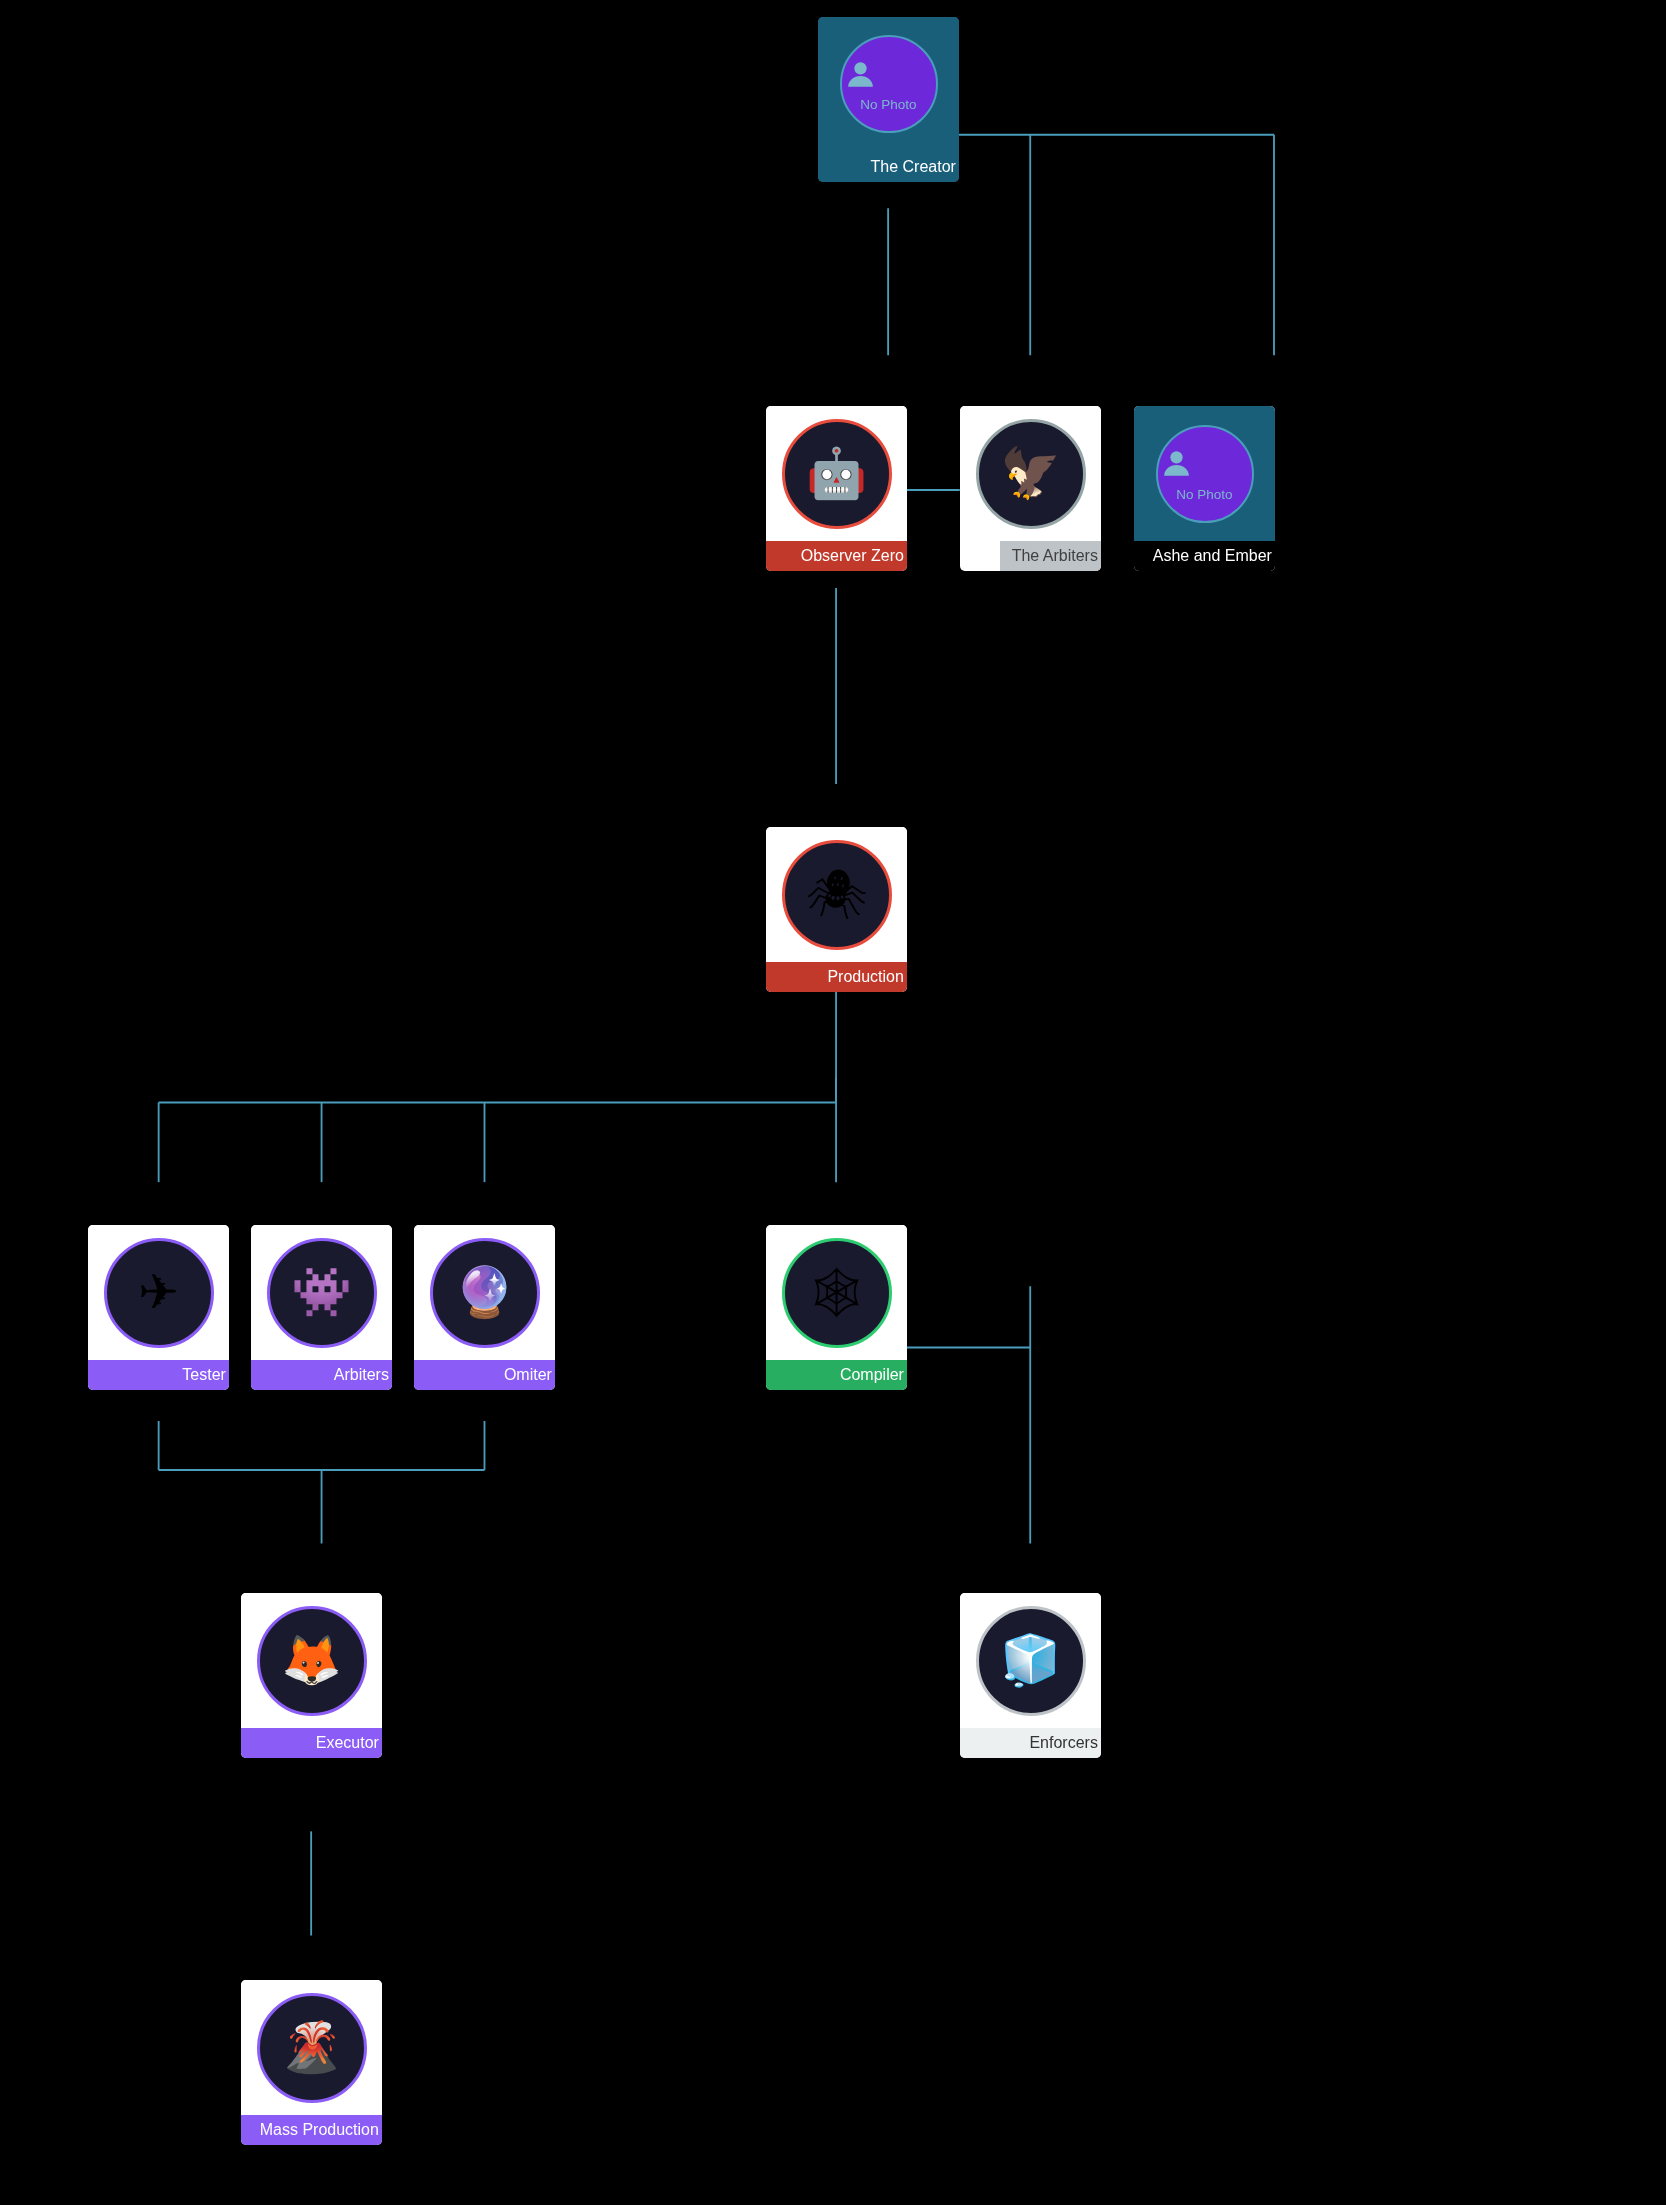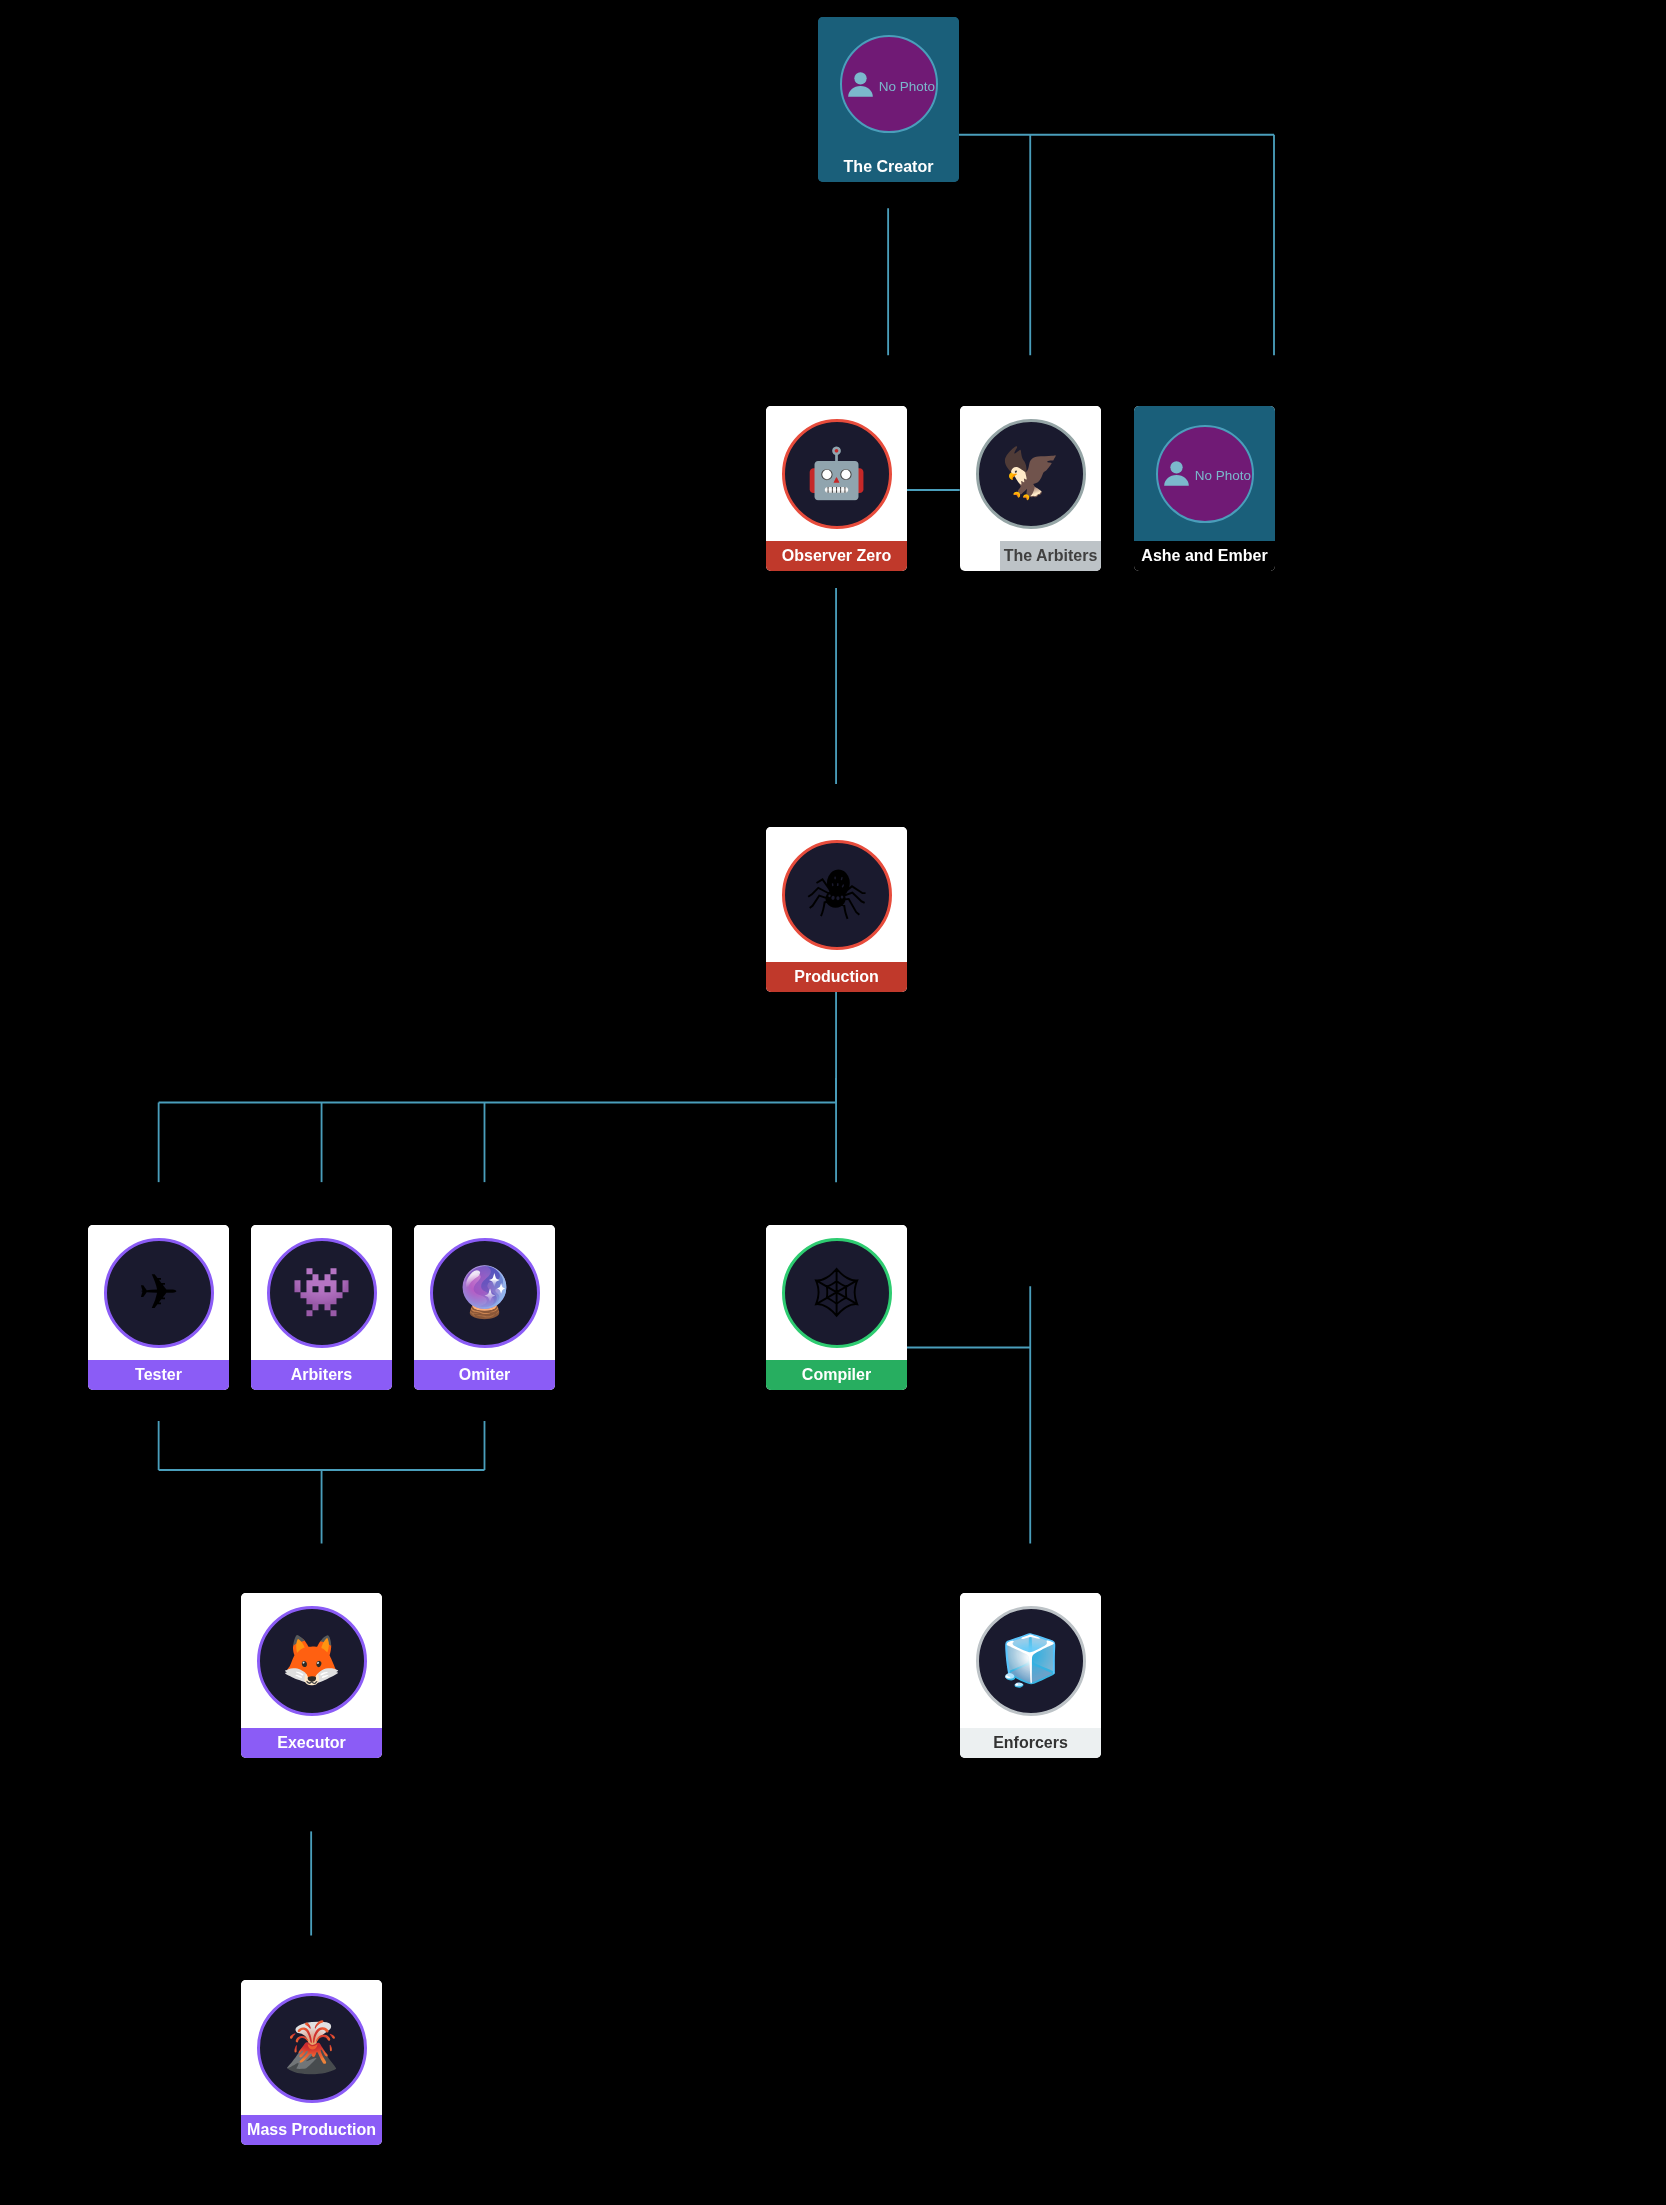--- a/index.html
+++ b/index.html
@@ -27,23 +27,24 @@
       display: flex;
       align-items: center;
       justify-content: center;
       overflow: hidden;
       position: relative;
     }
 
     .node-label {
       padding: 6.1px 3.1px;
       font-size: 16px;
-      font-weight: bold;
+      font-weight: normal;
       color: #fff;
       white-space: nowrap;
+      text-align: right;
     }
 
     
     .circle-img {
       width: 110px;
       height: 110px;
       border-radius: 50%;
       overflow: hidden;
       border: 3.1px solid;
       display: flex;
@@ -53,24 +54,23 @@
       position: relative;
     }
 
     
     .no-photo-circle {
       width: 98px;
       height: 98px;
       border-radius: 50%;
       border: 2.5px solid #4a9ebb;
       display: flex;
-      flex-direction: row;
-      align-items: center;
+      flex-direction: column;
       justify-content: center;
-      background: #701a75;
+      background: #6d28d9;
     }
 
     .no-photo-text {
       color: #7bb8cc;
       font-size: 13.5px;
       margin-top: 4.9px;
     }
 
     
     .node-creator {

